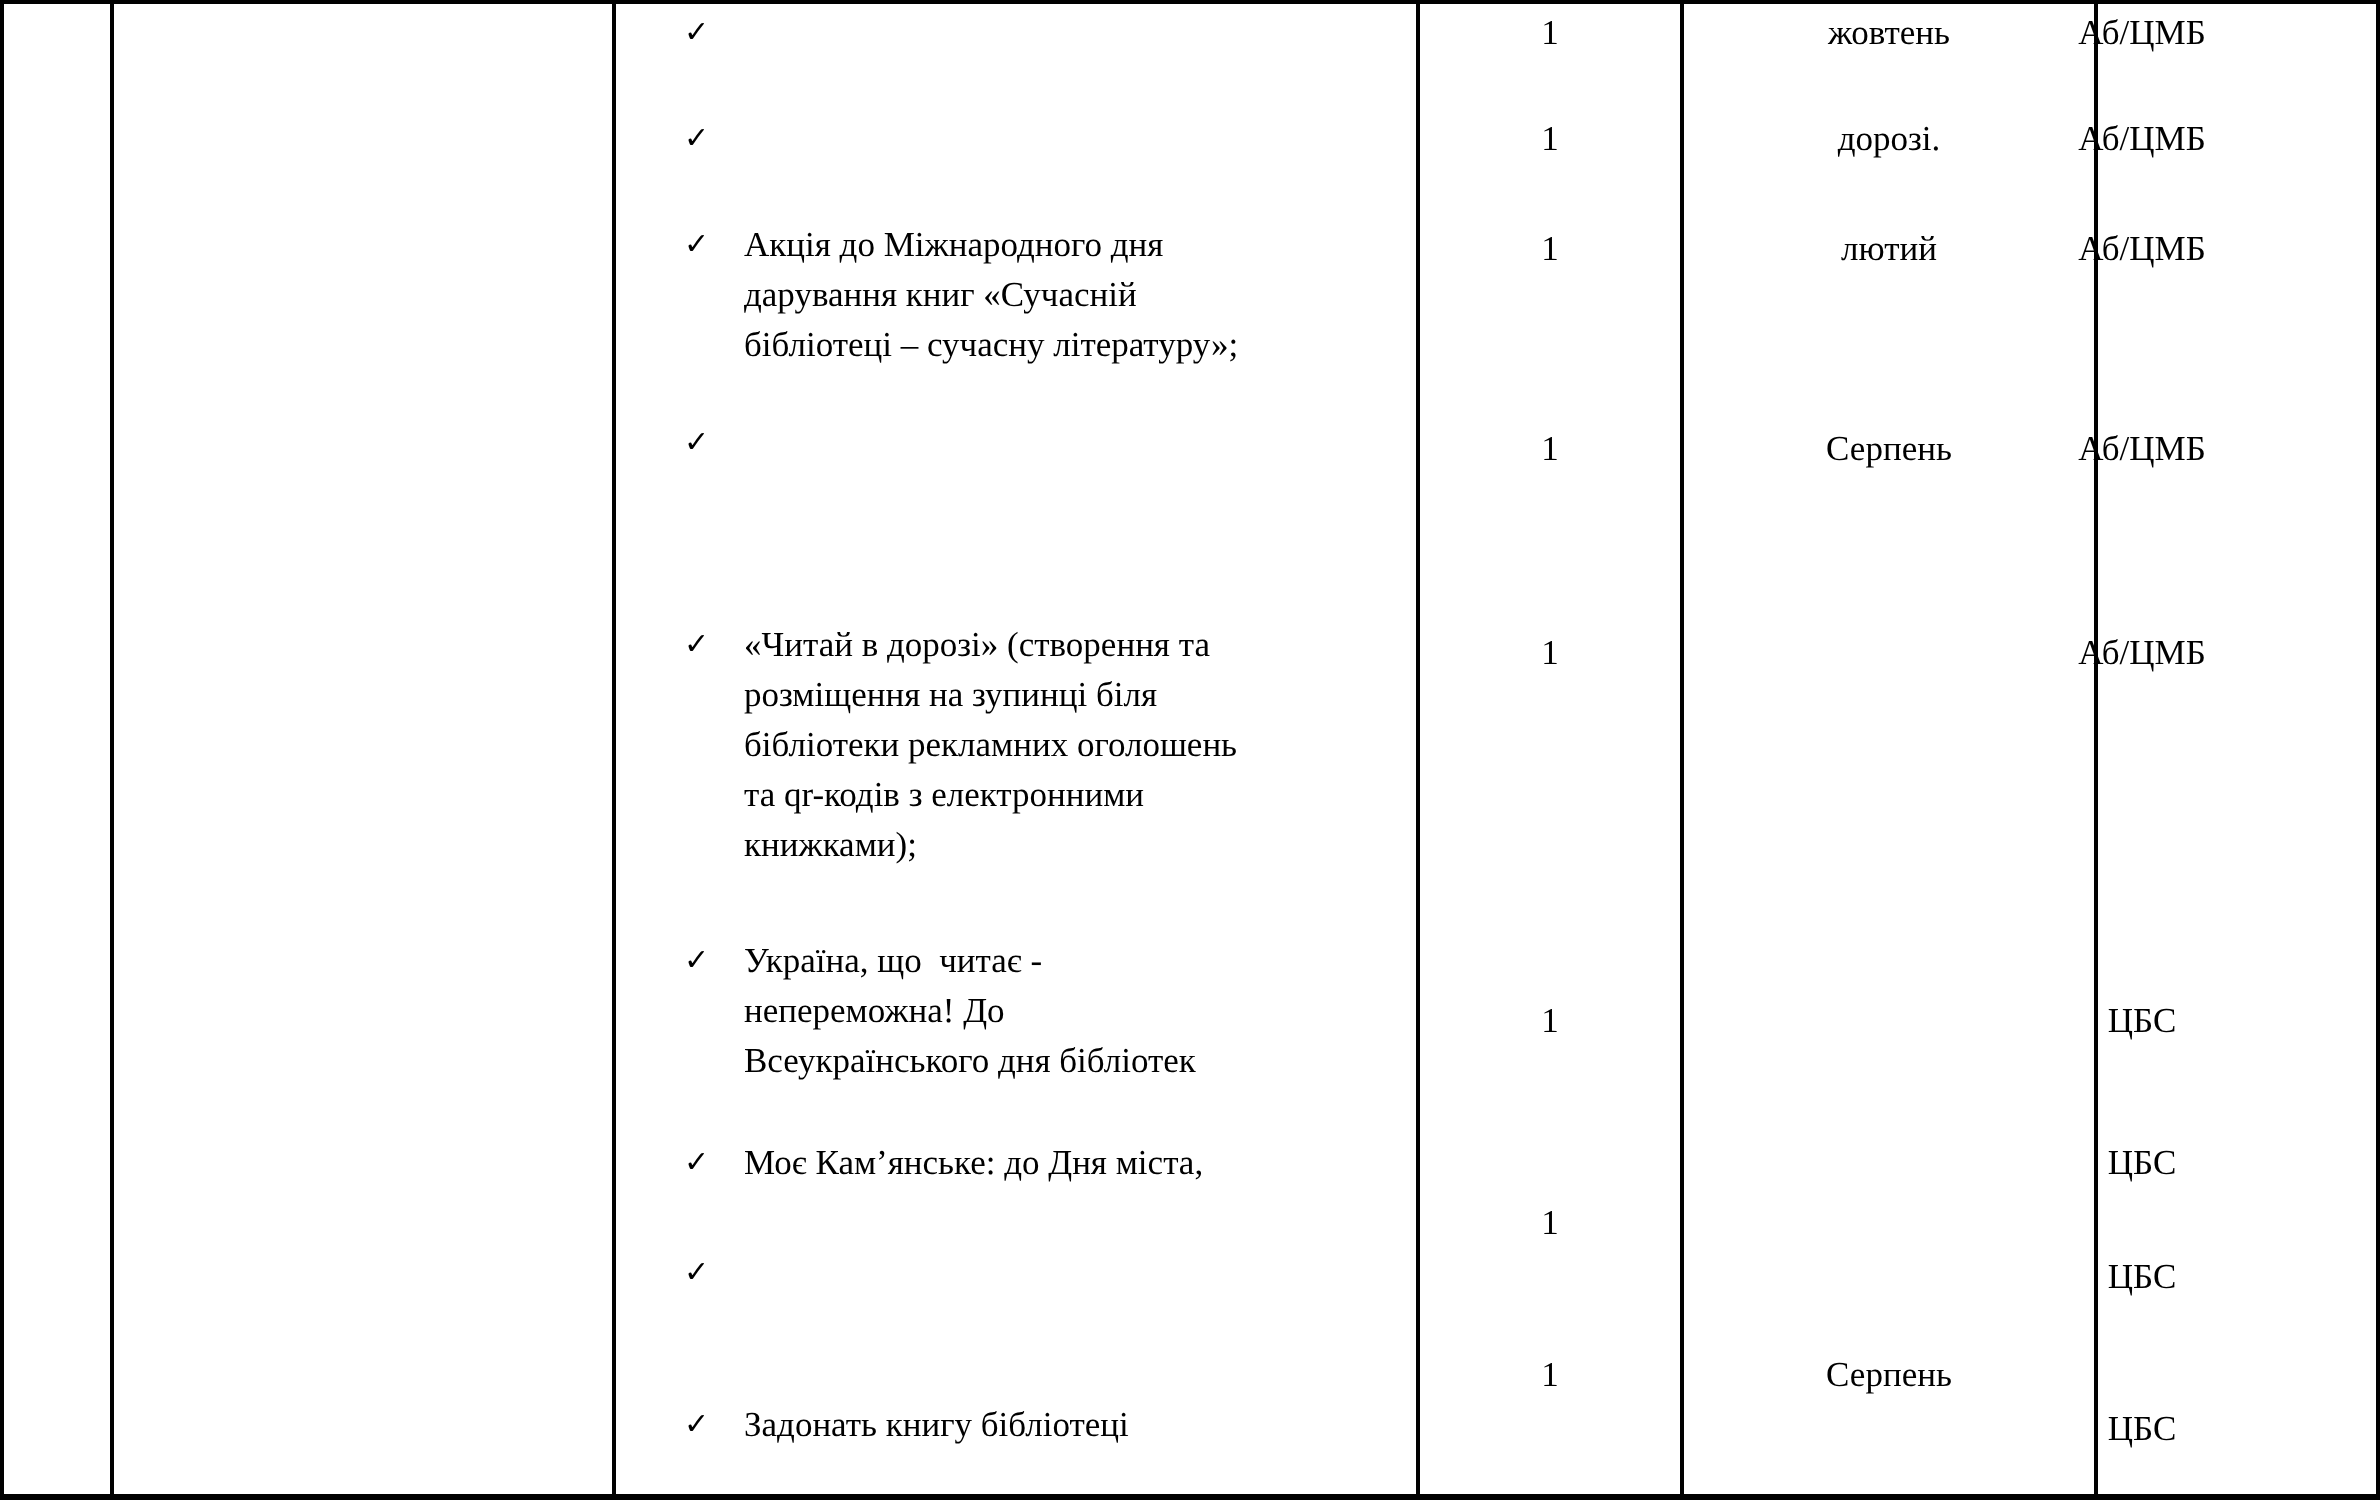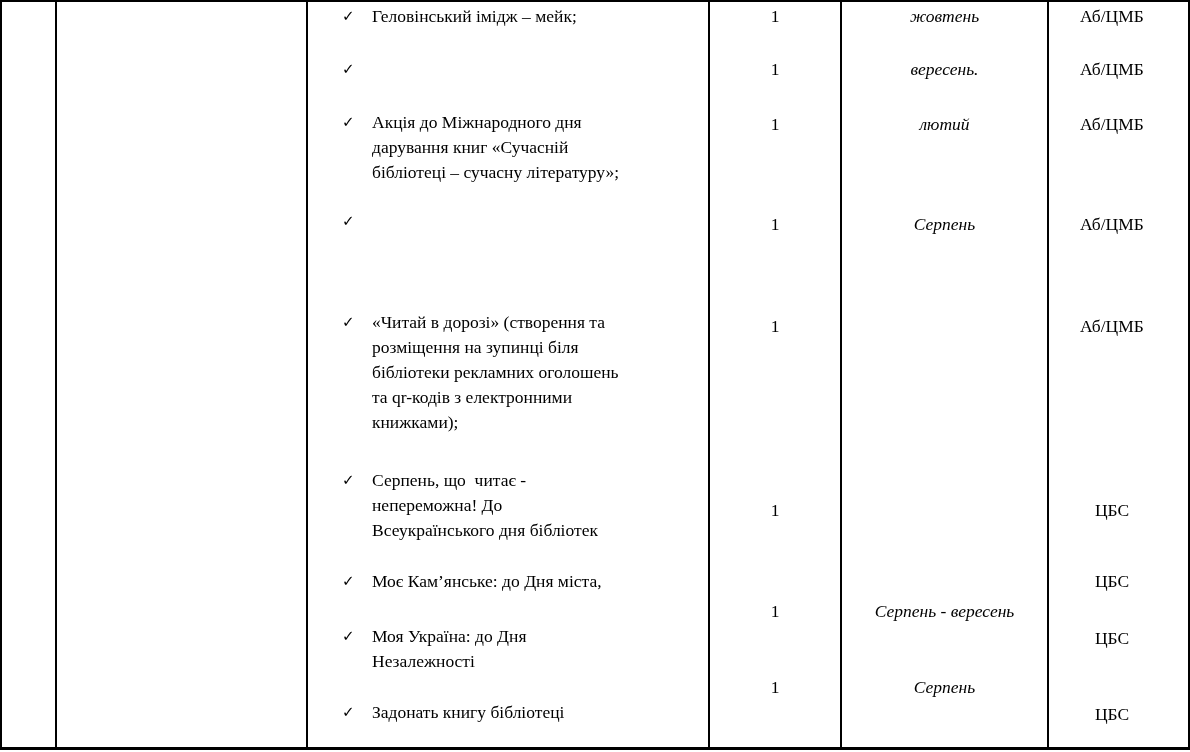--- a/index.html
+++ b/index.html
@@ -34,22 +34,22 @@
   }
   .check{
     flex:none;width:30px;margin-left:36px;
     font-family:"DejaVu Sans",sans-serif;
     font-size:15px;line-height:25px;
   }
   .itext{white-space:pre-wrap;max-width:334px;}
 
   .cell{position:absolute;text-align:center;}
   .col-qty{left:710px;width:130px;}
-  .col-term{left:842px;width:205px;font-style:italic;}
-  .col-resp{left:1049px;width:126px;}
+  .col-term{left:842px;width:205px;}
+  .col-resp{left:1008px;width:126px;}
 
   
   .i1{top:2px}.i2{top:55px}.i3{top:108px}.i4{top:207px}.i5{top:308px}
   .i6{top:466px}.i7{top:567px}.i8{top:622px}.i9{top:698px}
   
   .v1{top:2px}.v2{top:55px}.v3{top:110px}.v4{top:210px}.v5{top:312px}.v6{top:496px}
   .q7{top:597px}.q8{top:673px}
   .p7{top:567px}.p8{top:624px}.p9{top:700px}
 </style>
 </head>
@@ -61,21 +61,20 @@
     <div class="vl vl-a"></div>
     <div class="vl vl-b"></div>
     <div class="vl vl-c"></div>
     <div class="vl vl-d"></div>
     <div class="vl vl-e"></div>
     <div class="vl vl-f"></div>
     <div class="vl vl-g"></div>
 
     <div class="item i1">
       <span class="check">✓</span>
-      <div class="itext">Геловінський імідж – мейк;</div>
     </div>
     <div class="item i2">
       <span class="check">✓</span>
     </div>
     <div class="item i3">
       <span class="check">✓</span>
       <div class="itext">Акція до Міжнародного дня
 дарування книг «Сучасній
 бібліотеці – сучасну літературу»;</div>
     </div>
@@ -85,52 +84,49 @@
     <div class="item i5">
       <span class="check">✓</span>
       <div class="itext">«Читай в дорозі» (створення та
 розміщення на зупинці біля
 бібліотеки рекламних оголошень
 та qr-кодів з електронними
 книжками);</div>
     </div>
     <div class="item i6">
       <span class="check">✓</span>
-      <div class="itext">Серпень, що  читає -
+      <div class="itext">Україна, що  читає -
 непереможна! До
 Всеукраїнського дня бібліотек</div>
     </div>
     <div class="item i7">
       <span class="check">✓</span>
       <div class="itext">Моє Кам’янське: до Дня міста,</div>
     </div>
     <div class="item i8">
       <span class="check">✓</span>
-      <div class="itext">Моя Україна: до Дня
-Незалежності</div>
     </div>
     <div class="item i9">
       <span class="check">✓</span>
       <div class="itext">Задонать книгу бібліотеці</div>
     </div>
 
     <div class="cell col-qty v1">1</div>
     <div class="cell col-qty v2">1</div>
     <div class="cell col-qty v3">1</div>
     <div class="cell col-qty v4">1</div>
     <div class="cell col-qty v5">1</div>
     <div class="cell col-qty v6">1</div>
     <div class="cell col-qty q7">1</div>
     <div class="cell col-qty q8">1</div>
 
     <div class="cell col-term v1">жовтень</div>
-    <div class="cell col-term v2">вересень.</div>
+    <div class="cell col-term v2">дорозі.</div>
     <div class="cell col-term v3">лютий</div>
     <div class="cell col-term v4">Серпень</div>
-    <div class="cell col-term q7">Серпень - вересень</div>
     <div class="cell col-term q8">Серпень</div>
 
     <div class="cell col-resp v1">Аб/ЦМБ</div>
     <div class="cell col-resp v2">Аб/ЦМБ</div>
     <div class="cell col-resp v3">Аб/ЦМБ</div>
     <div class="cell col-resp v4">Аб/ЦМБ</div>
     <div class="cell col-resp v5">Аб/ЦМБ</div>
     <div class="cell col-resp v6">ЦБС</div>
     <div class="cell col-resp p7">ЦБС</div>
     <div class="cell col-resp p8">ЦБС</div>

